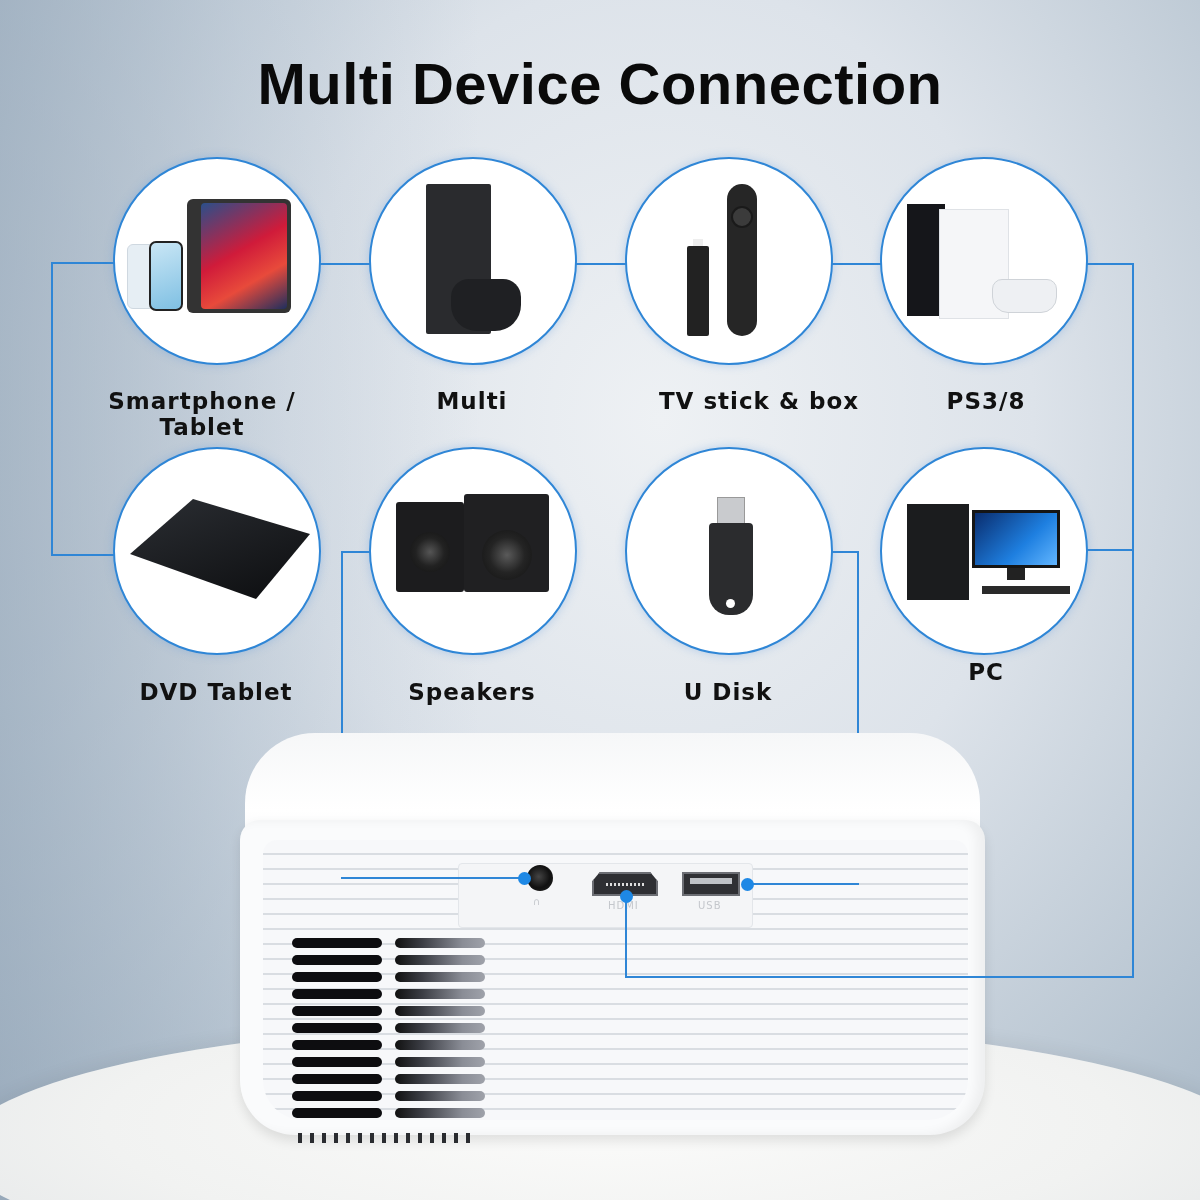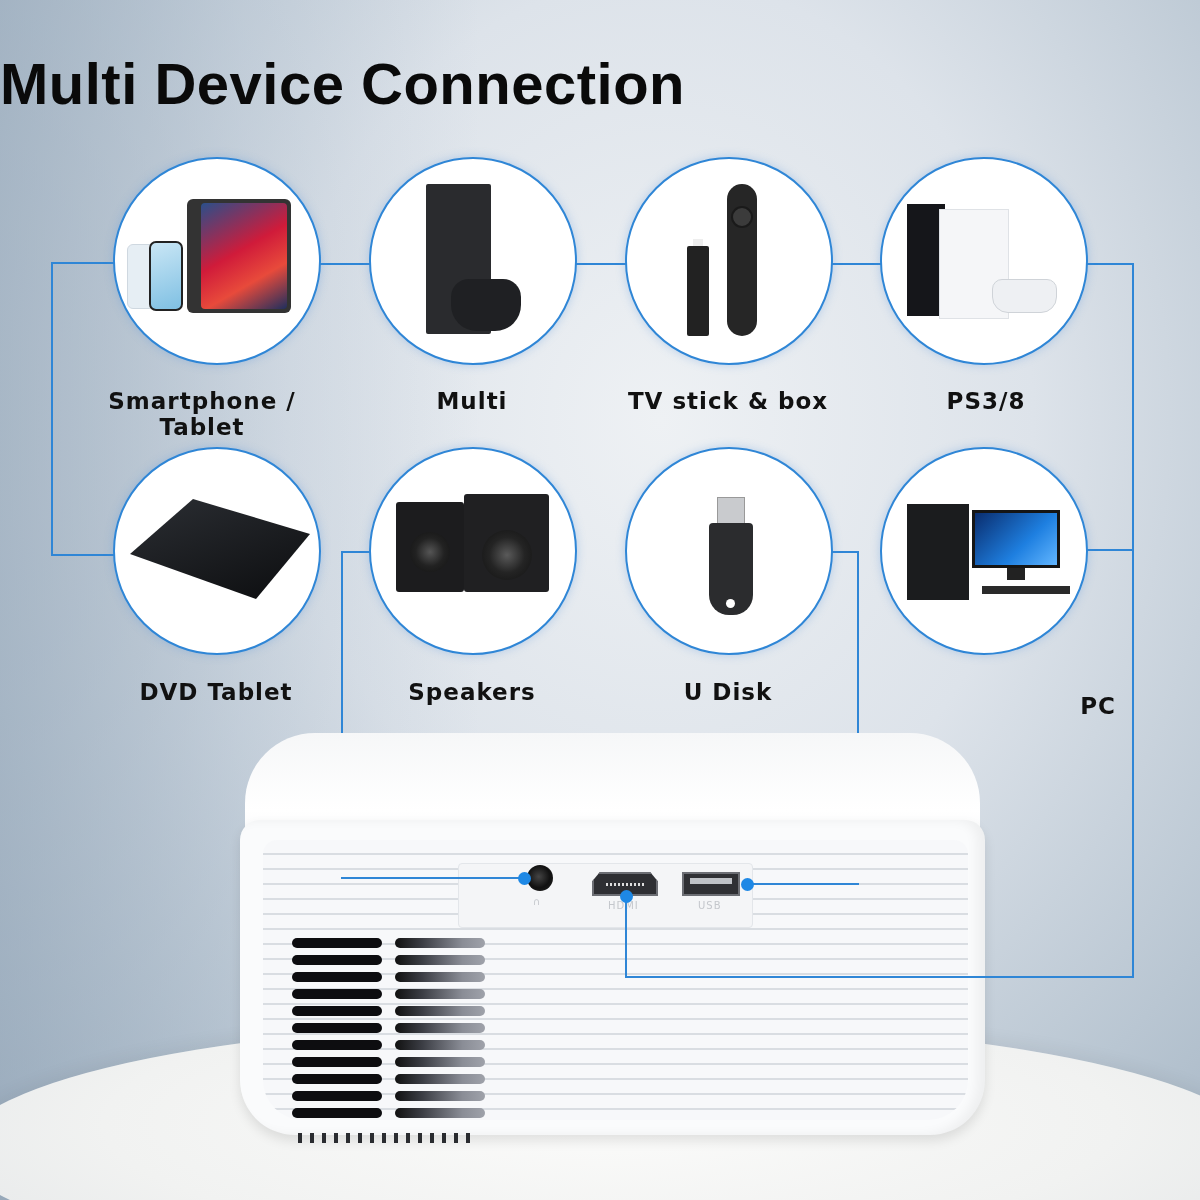--- a/index.html
+++ b/index.html
@@ -7,21 +7,21 @@
   body {
     position: relative;
     font-family: "DejaVu Sans", "Liberation Sans", sans-serif;
     background: radial-gradient(ellipse at 55% 35%, #eef1f4 0%, #dde3ea 40%, #b9c6d2 75%, #9fb0c0 100%);
   }
   .bg-left {
     position: absolute; left: 0; top: 0; width: 480px; height: 1200px;
     background: linear-gradient(90deg, rgba(150,168,186,0.55) 0%, rgba(170,186,202,0.35) 50%, rgba(220,226,232,0) 100%);
   }
   .title {
-    position: absolute; left: 0; top: 50px; width: 1200px; 
+    position: absolute; left: 0; top: 50px; width: 1200px; text-align: center;
     font-family: "Liberation Sans", sans-serif; font-weight: bold;
     font-size: 58px; letter-spacing: 0.5px; color: #0a0a0a;
   }
   .circle {
     position: absolute; width: 208px; height: 208px; border-radius: 50%;
     background: #ffffff; border: 2.5px solid #2f86d6;
     box-shadow: 0 0 10px rgba(90,150,220,0.35);
     overflow: hidden;
   }
   .label {
@@ -140,21 +140,21 @@
 <div class="circle" style="left:880px;top:157px;">
   <div class="shape" style="left:25px;top:45px;width:165px;height:125px;">
     <div style="position:absolute;left:0;top:0;width:38px;height:112px;background:#15161a;"></div>
     <div style="position:absolute;left:32px;top:5px;width:70px;height:110px;background:#f5f6f8;border:1px solid #dfe2e6;"></div>
     <div style="position:absolute;left:85px;top:75px;width:65px;height:34px;background:#eef0f3;border:1px solid #cfd3d8;border-radius:10px 10px 16px 16px;"></div>
   </div>
 </div>
 
 <div class="label" style="left:72px;top:388px;">Smartphone / Tablet</div>
 <div class="label" style="left:342px;top:388px;">Multi</div>
-<div class="label" style="left:598px;top:388px;">TV stick &amp; box</div>
+<div class="label" style="left:629px;top:388px;">TV stick &amp; box</div>
 <div class="label" style="left:856px;top:388px;">PS3/8</div>
 
 <div class="circle" style="left:113px;top:447px;">
   <div class="shape" style="left:15px;top:50px;width:180px;height:110px;">
     <div style="position:absolute;left:0;top:0;width:180px;height:100px;background:linear-gradient(160deg,#2b2e33,#0c0d0f);clip-path:polygon(35% 0,100% 35%,70% 100%,0 55%);"></div>
   </div>
 </div>
 <div class="circle" style="left:369px;top:447px;">
   <div class="shape" style="left:25px;top:45px;width:160px;height:100px;">
     <div style="position:absolute;left:0;top:8px;width:68px;height:90px;background:#1c1c1e;border-radius:3px;"></div>
@@ -175,21 +175,21 @@
     <div style="position:absolute;left:0;top:0;width:62px;height:96px;background:#1b1c1e;"></div>
     <div style="position:absolute;left:65px;top:6px;width:88px;height:58px;background:linear-gradient(135deg,#0a2d6e,#1e7fe0 60%,#62b6ff);border:3px solid #151515;"></div>
     <div style="position:absolute;left:100px;top:64px;width:18px;height:12px;background:#222;"></div>
     <div style="position:absolute;left:75px;top:82px;width:88px;height:8px;background:#2a2a2a;"></div>
   </div>
 </div>
 
 <div class="label" style="left:86px;top:679px;">DVD Tablet</div>
 <div class="label" style="left:342px;top:679px;">Speakers</div>
 <div class="label" style="left:598px;top:679px;">U Disk</div>
-<div class="label" style="left:856px;top:693px;text-align:right;">PC</div>
+<div class="label" style="left:856px;top:659px;">PC</div>
 
 <div class="platform"></div>
 <div class="proj-top"></div>
 <div class="proj-body"></div>
 <div class="proj-panel"></div>
 <div class="port-bay"></div>
 
 <div class="vent a" style="top:938px;"></div>
 <div class="vent b" style="top:938px;"></div>
 <div class="vent a" style="top:955px;"></div>

